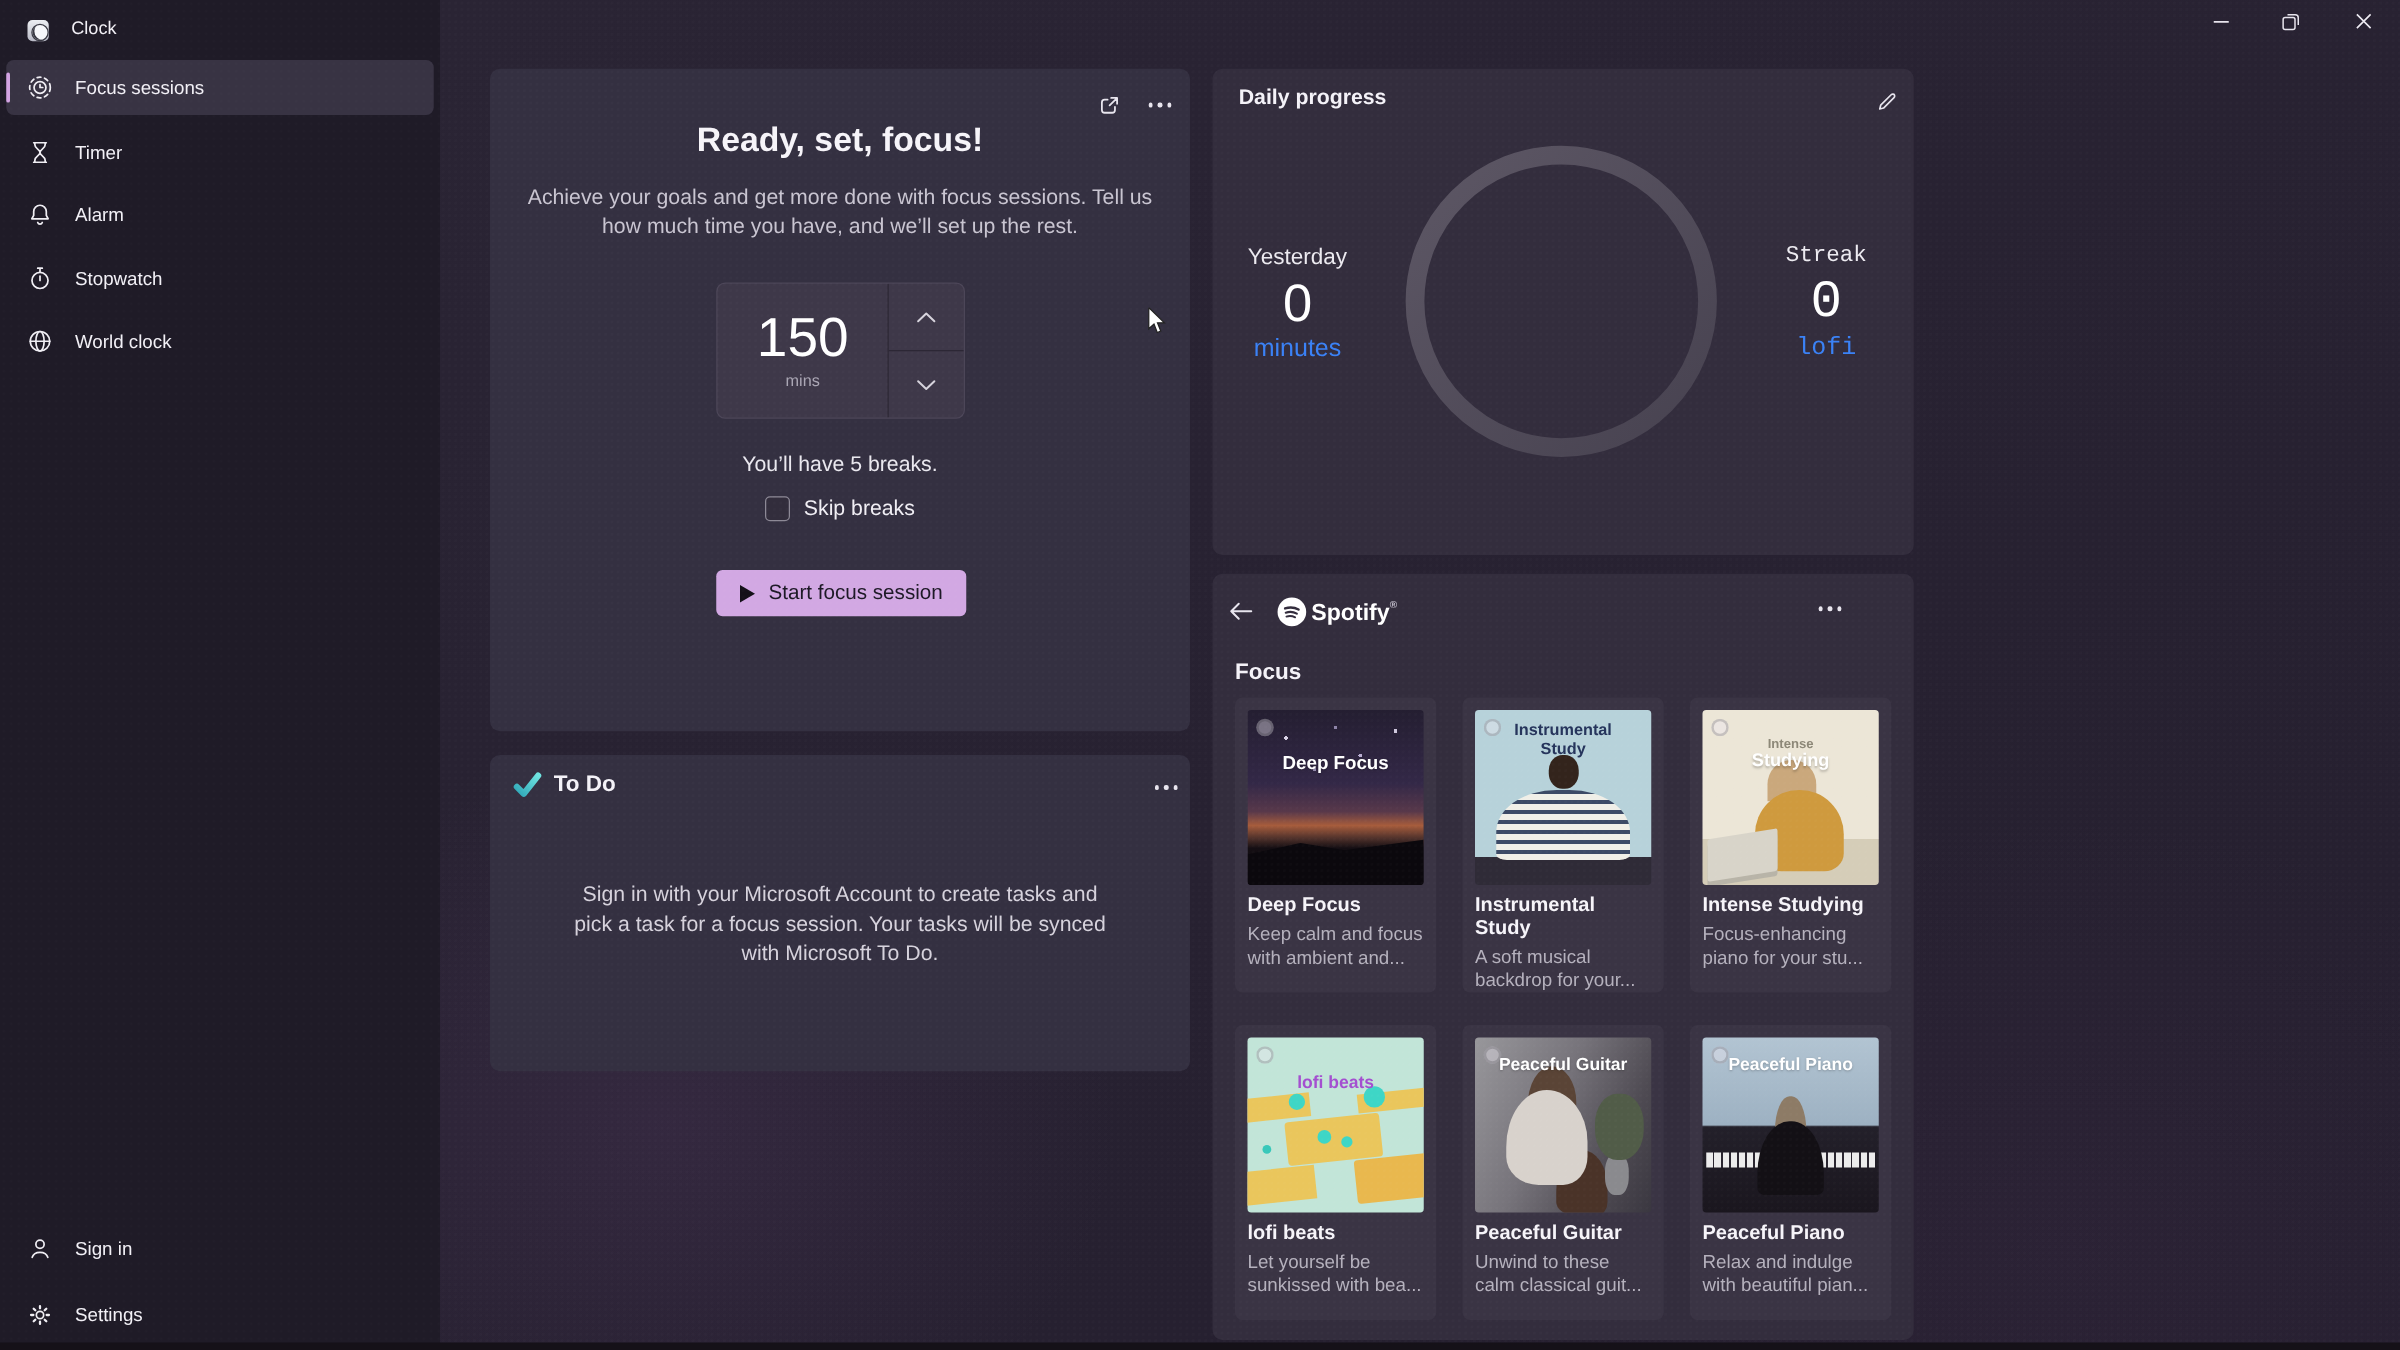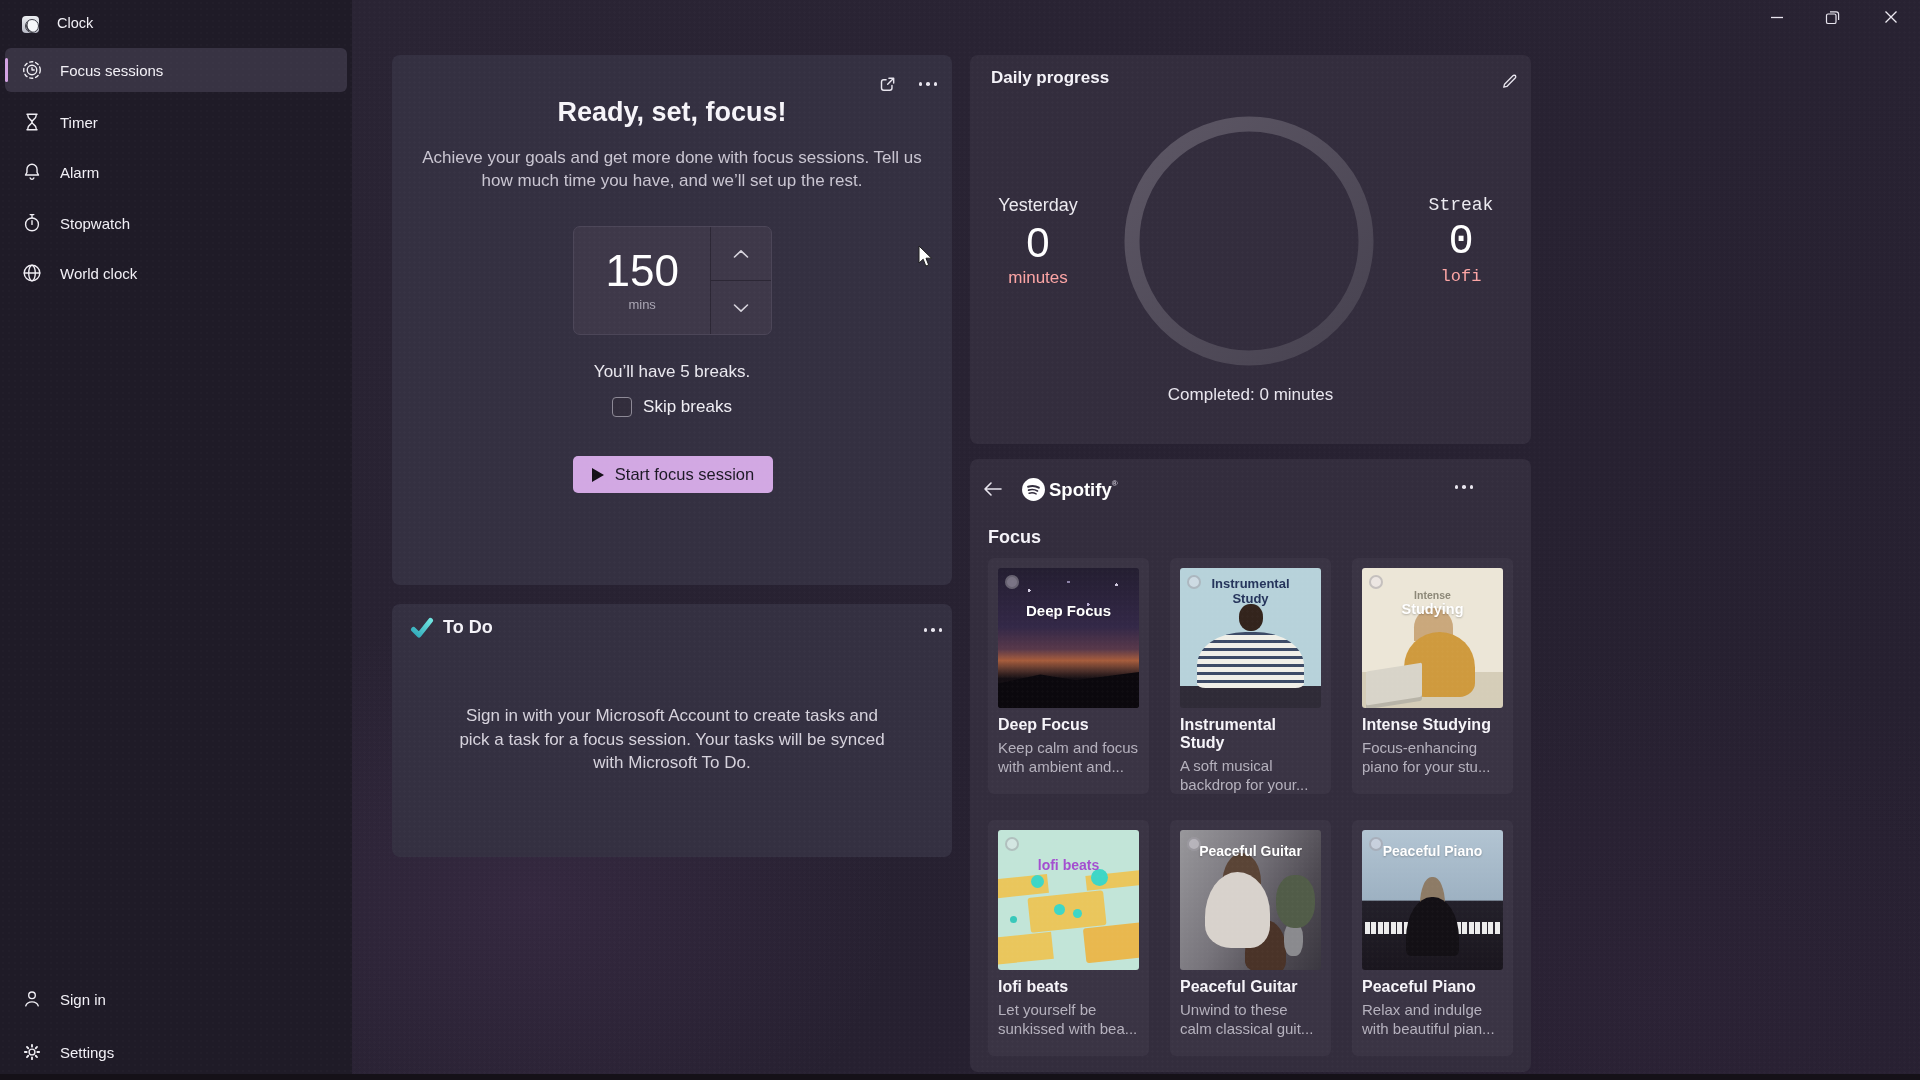--- a/index.html
+++ b/index.html
@@ -101,21 +101,21 @@
   .todo-body { position:absolute; left:0; top:100px; width:100%; text-align:center;
     font-size:17px; line-height:23.5px; color:#d6d2dc; }
 
   
   .dp-title { position:absolute; left:21px; top:13px; font-size:17px; font-weight:bold; color:#f4f2f8; }
   .ring-svg { position:absolute; left:0; top:0; z-index:1; }
   .stat { position:absolute; width:140px; display:flex; flex-direction:column;
     align-items:center; z-index:2; }
   .stat .s-label { font-size:18px; color:#eceaf0; }
   .stat .s-value { font-size:42px; line-height:46px; margin-top:4px; color:#fff; }
-  .stat .s-unit { font-size:17px; color:#fca5a5; margin-top:2px; }
+  .stat .s-unit { font-size:20px; color:#3b82f6; margin-top:2px; }
   .dp-completed { position:absolute; left:0; top:330px; width:100%; text-align:center;
     font-size:17px; color:#e9e6ee; z-index:2; }
 
   
   .sp-brand { position:absolute; left:79px; top:20px; font-size:18.5px; font-weight:bold; color:#fff; }
   .sp-reg { font-size:8px; vertical-align:top; color:#c9c5d2; }
   .sp-section { position:absolute; left:18px; top:68px; font-size:18px; font-weight:bold; color:#f4f2f8; }
   .tile-grid { position:absolute; left:18px; top:99px; display:grid;
     grid-template-columns:161px 161px 161px; column-gap:21px; row-gap:26px; }
   .tile { width:161px; height:236px; background:#3a3444; border-radius:6px; padding:10px; }
@@ -395,21 +395,20 @@
       <span class="s-label">Yesterday</span>
       <span class="s-value">0</span>
       <span class="s-unit">minutes</span>
     </div>
     <div class="stat" style="left:421px; top:140px;font-family:Liberation Mono, monospace;">
       <span class="s-label">Streak</span>
       <span class="s-value">0</span>
       <span class="s-unit">lofi</span>
     </div>
 
-    <div class="dp-completed">Completed: 0 minutes</div>
   </div>
 
   <div class="card card-spotify" style="left:970px; top:459px; width:561px; height:613px;">
     <div class="icon-btn" style="left:6px; top:13px; width:34px; height:34px;">
       <svg width="20" height="16" viewBox="0 0 20 16" fill="none" stroke="#e8e5ee" stroke-width="1.6" stroke-linecap="round" stroke-linejoin="round">
         <path d="M18 8 H2 M8 2 L2 8 L8 14"></path>
       </svg>
     </div>
     <div class="icon-btn" style="left:50px; top:17px; width:26px; height:26px;">
       <svg width="25" height="25" viewBox="0 0 24 24">

